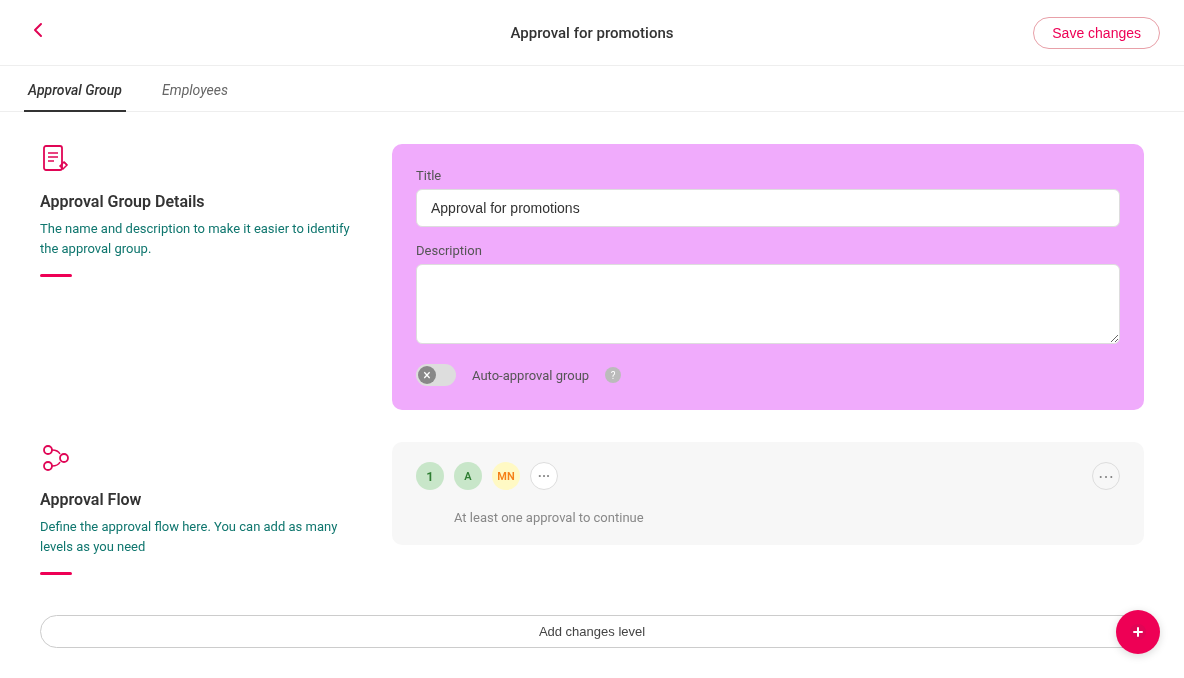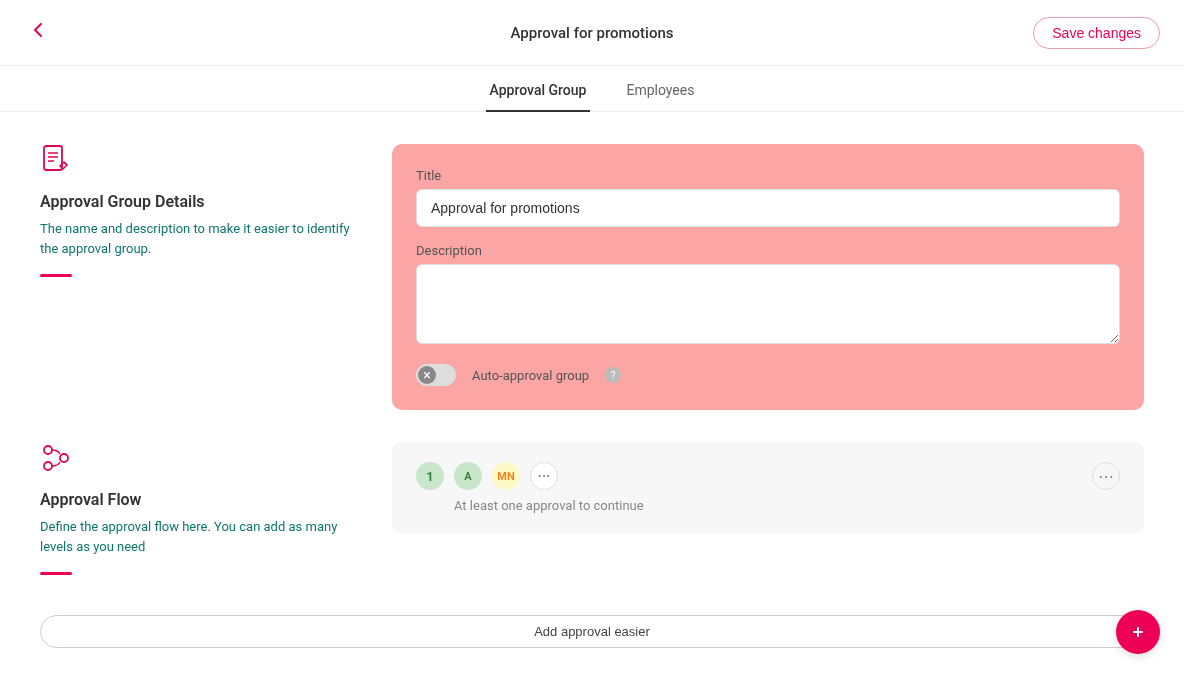--- a/index.html
+++ b/index.html
@@ -43,24 +43,24 @@
       color: #e05;
       border-radius: 20px;
       padding: 7px 18px;
       font-size: 14px;
       cursor: pointer;
     }
 
     
     .tabs {
       display: flex;
-      justify-content: center;
       gap: 32px;
       padding: 0 24px;
       border-bottom: 1px solid #eee;
+      font-style: italic;
     }
     .tab {
       padding: 16px 4px 12px;
       font-size: 14px;
       cursor: pointer;
       color: #666;
       border-bottom: 2px solid transparent;
       margin-bottom: -1px;
     }
     .tab.active {
@@ -105,21 +105,21 @@
     .section-divider {
       width: 32px;
       height: 3px;
       background: #e05;
       border-radius: 2px;
       margin-top: 16px;
     }
 
     .section-right {
       flex: 1;
-      background: #fca5a5;
+      background: #f0abfc;
       border-radius: 10px;
       padding: 24px;
     }
 
     
     .form-label {
       font-size: 13px;
       color: #555;
       margin-bottom: 6px;
     }
@@ -244,21 +244,21 @@
     }
     .avatar-more {
       background: #fff;
       border: 1px solid #ddd;
       color: #888;
       font-size: 14px;
     }
     .level-text {
       font-size: 13px;
       color: #888;
-      margin-top: 8px;
+      margin-top: 20px;
       margin-left: 38px;
     }
     .three-dots {
       margin-left: auto;
       background: none;
       border: 1px solid #ddd;
       border-radius: 50%;
       width: 28px;
       height: 28px;
       display: flex;
@@ -376,21 +376,21 @@
         <div class="level-badge">1</div>
         <div class="approver-avatar avatar-a">A</div>
         <div class="approver-avatar avatar-mn">MN</div>
         <div class="approver-avatar avatar-more">···</div>
         <button class="three-dots">⋯</button>
       </div>
       <div class="level-text">At least one approval to continue</div>
     </div>
   </div>
 
-  <button class="add-level-btn">Add approval easier</button>
+  <button class="add-level-btn">Add changes level</button>
 
 </div>
 
 <div class="fab">
   <svg width="20" height="20" viewBox="0 0 20 20" fill="none">
     <circle cx="10" cy="10" r="8" fill="#e00555"></circle>
     <path d="M10 6v8M6 10h8" stroke="#fff" stroke-width="2" stroke-linecap="round"></path>
   </svg>
 </div>
 

